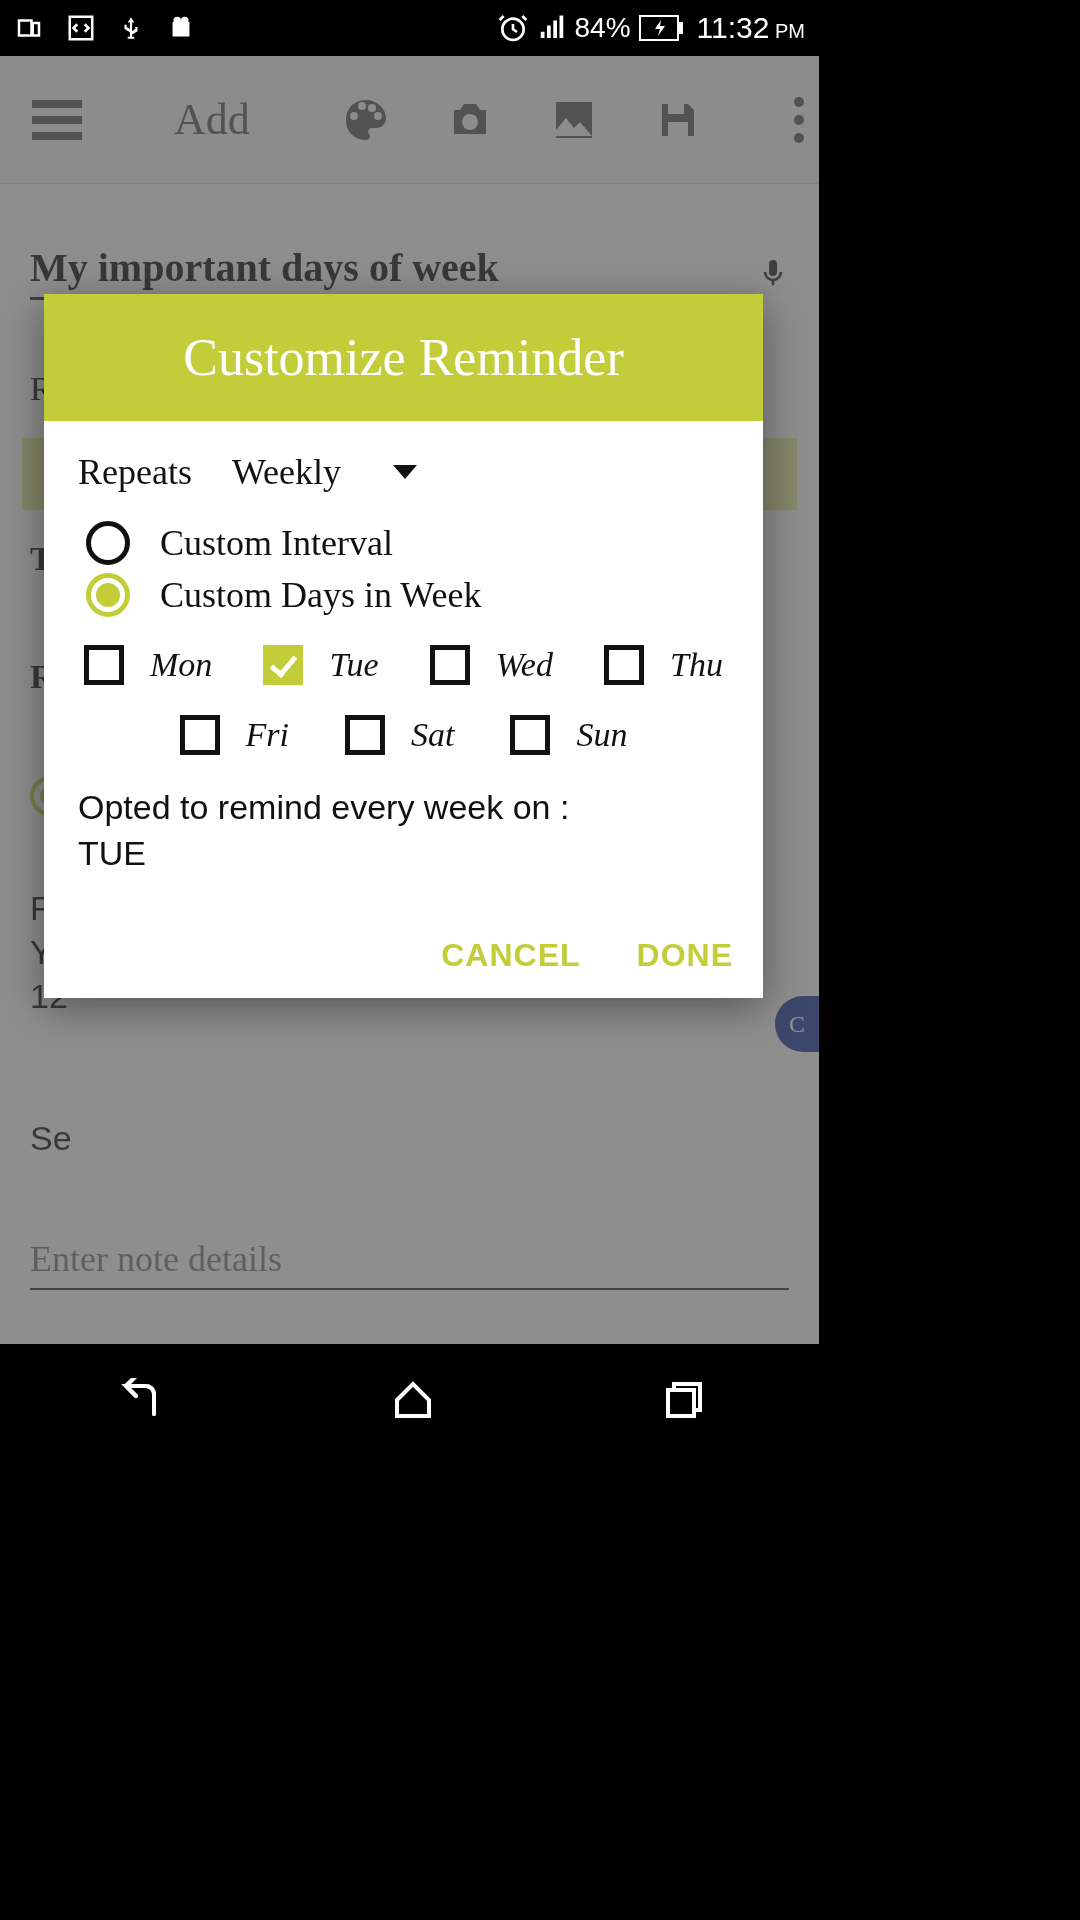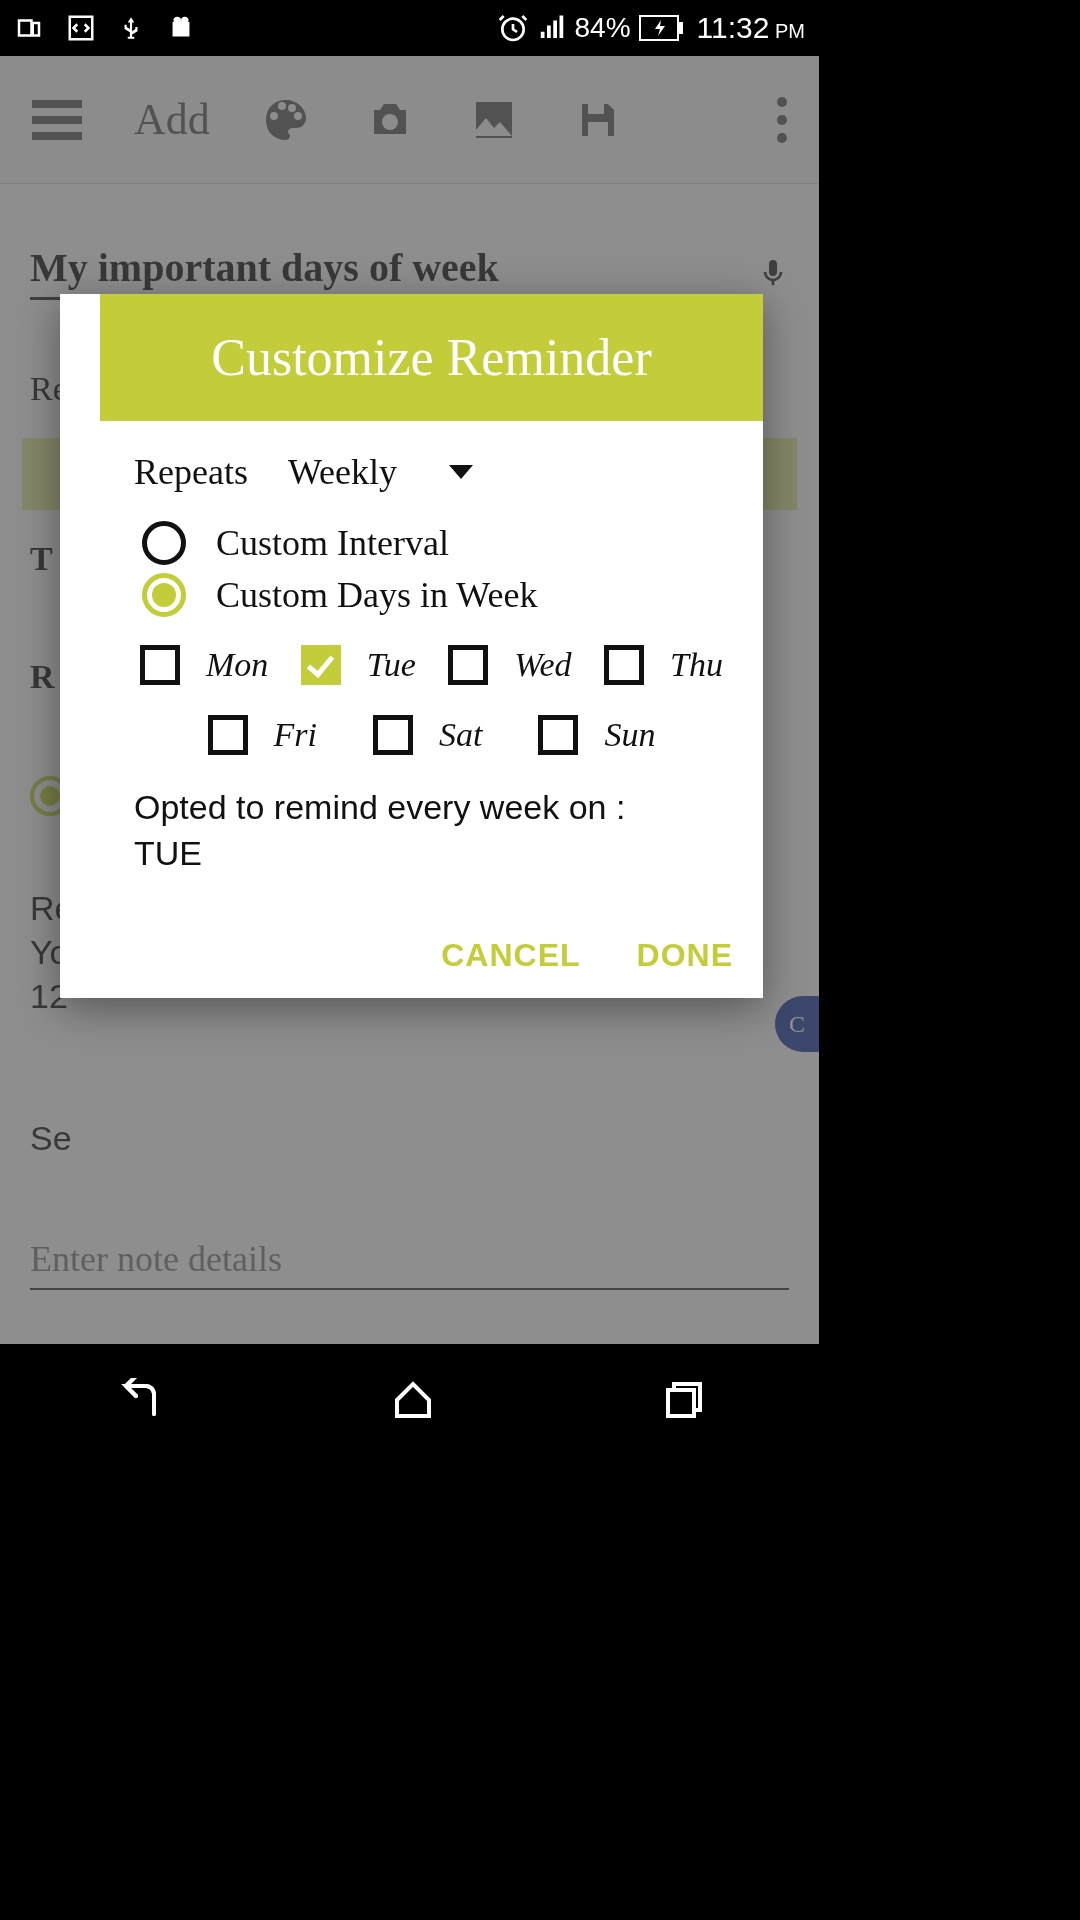--- a/index.html
+++ b/index.html
@@ -18,21 +18,21 @@
   .status-right .time { font-size: 30px; font-weight: 400; margin-left: 6px; }
   .status-right .ampm { font-size: 20px; }
 
   
   .page {
     position: absolute; top: 56px; left: 0; right: 0; bottom: 112px;
     background: #f2f2f3;
   }
   .toolbar {
     height: 128px; background: #ececed;
-    display: flex; align-items: center; gap: 52px; padding: 0 32px;
+    display: flex; align-items: center; gap: 92px; padding: 0 32px;
     border-bottom: 1px solid #d0d0d0;
   }
   .toolbar .hamburger { display: flex; flex-direction: column; gap: 8px; }
   .toolbar .hamburger div { width: 50px; height: 8px; background: #555; }
   .toolbar .add-label { font-size: 44px; color: #555; font-family: Georgia, serif; font-weight: 500; }
   .toolbar-icons { display: flex; gap: 56px; align-items: center; color: #555; }
   .toolbar-icons svg { width: 48px; height: 48px; fill: #555; }
   .toolbar .more { display: flex; flex-direction: column; gap: 8px; margin-left: auto; }
   .toolbar .more div { width: 10px; height: 10px; border-radius: 50%; background: #555; }
 
@@ -61,24 +61,23 @@
   .bg-fab { position: absolute; right: 0px; top: 940px; width: 44px; height: 56px; background: #1a3a9a; border-radius: 28px 0 0 28px; color: #fff; display: flex; align-items: center; justify-content: center; font-size: 24px; }
 
   
   .scrim {
     position: absolute; top: 0; left: 0; right: 0; bottom: 0;
     background: rgba(80,80,80,0.62);
   }
 
   
   .dialog {
-    position: absolute; left: 60px; right: 56px; top: 294px;
+    position: absolute; left: 44px; right: 56px; top: 294px;
     background: #fff;
     box-shadow: 0 10px 40px rgba(0,0,0,0.4);
-    padding-left: 40px;
   }
   .dialog-header {
     background: #c2cd39; color: #fff; text-align: center;
     padding: 34px 10px; font-size: 52px; font-family: Georgia, serif;
   }
   .dialog-body { padding: 30px 34px 20px 34px; font-family: Georgia, serif; }
   .repeats-row { display: flex; align-items: center; gap: 40px; font-size: 36px; color: #111; margin-bottom: 28px; }
   .dropdown { display: flex; align-items: center; gap: 52px; }
   .caret-down {
     width: 0; height: 0; border-left: 12px solid transparent;

